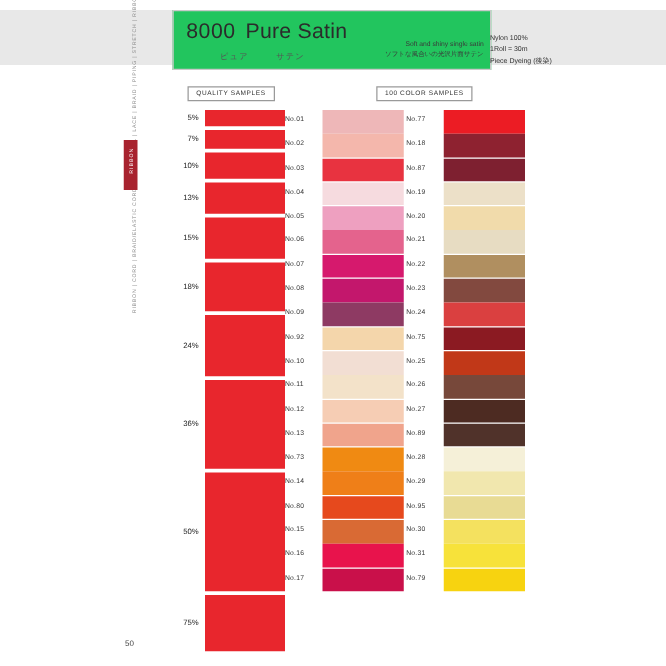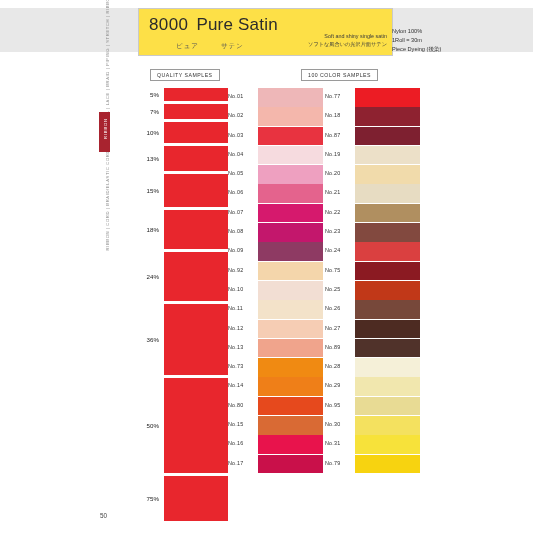--- a/index.html
+++ b/index.html
@@ -12,21 +12,21 @@
   .page{position:relative;width:533px;height:533px;background:#fff;}
 
   
   .top-band{
     position:absolute;left:0;top:8px;width:533px;height:44px;
     background:#e8e8e8;
   }
   
   .title-card{
     position:absolute;left:138px;top:8px;width:255px;height:48px;
-    background:#fde047;border:1px solid #c9c9c9;
+    background:#22c55e;border:1px solid #c9c9c9;
     box-sizing:border-box;
   }
   .title-row{position:absolute;left:10px;top:6px;white-space:nowrap;}
   .title-code{
     font-size:17px;color:#2b2b2b;letter-spacing:.4px;
   }
   .title-name{
     font-size:17px;color:#2b2b2b;margin-left:8px;letter-spacing:.2px;
   }
   .kana-row{position:absolute;left:37px;top:25px;white-space:nowrap;}

